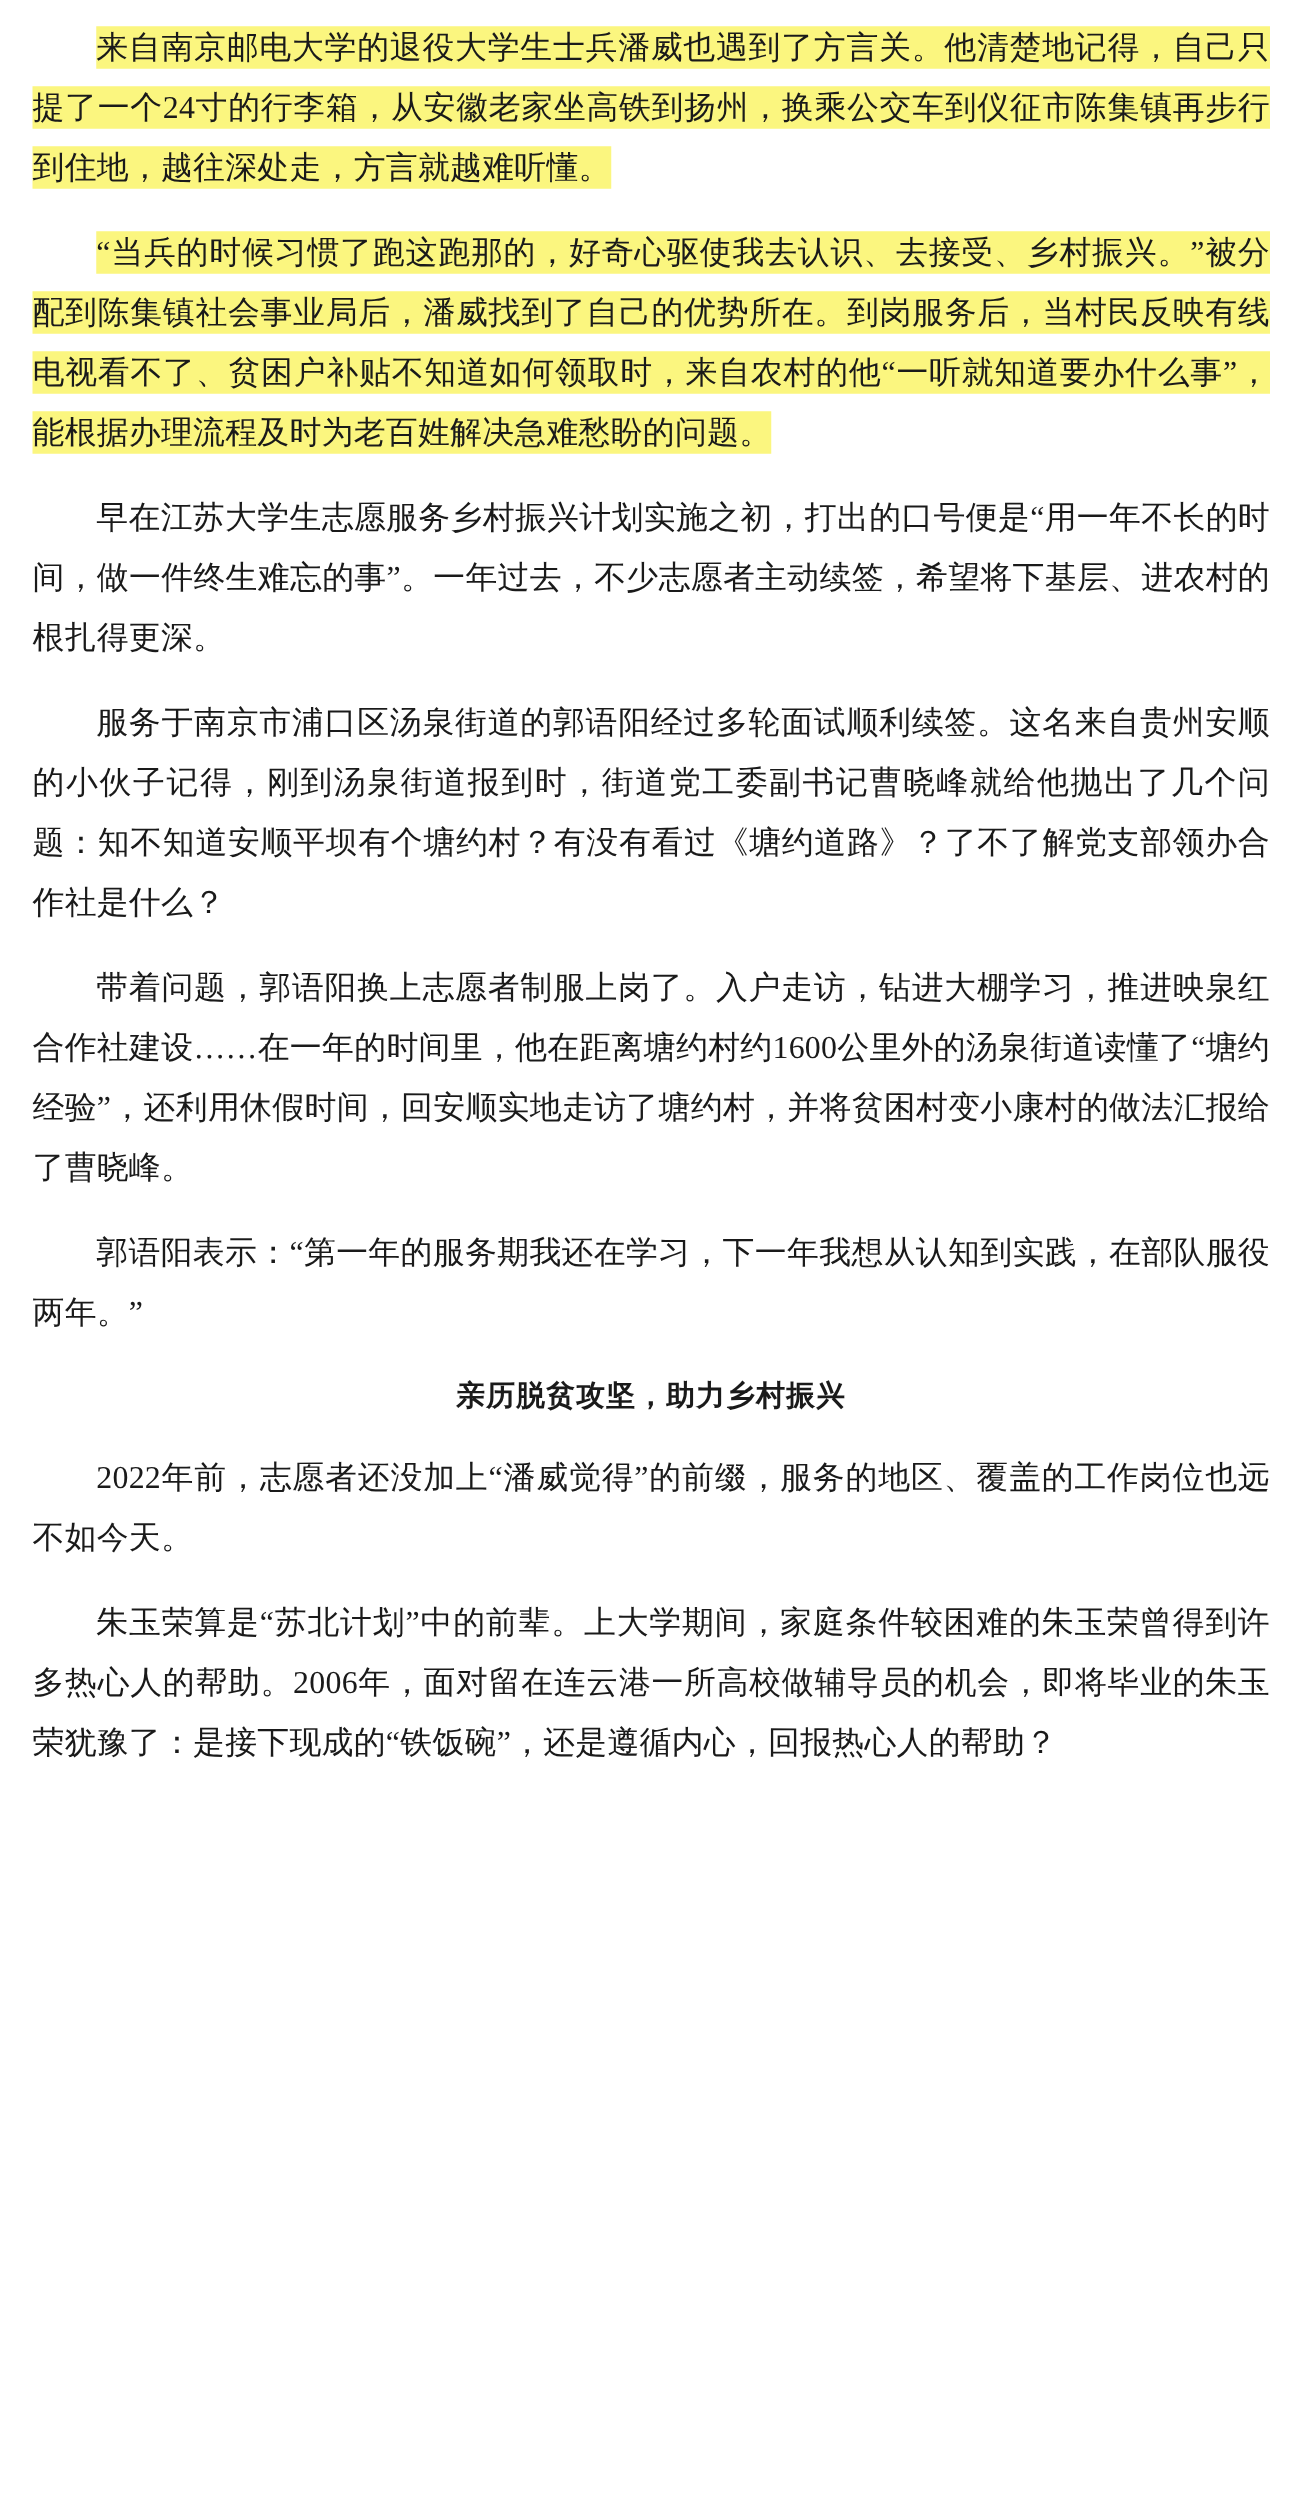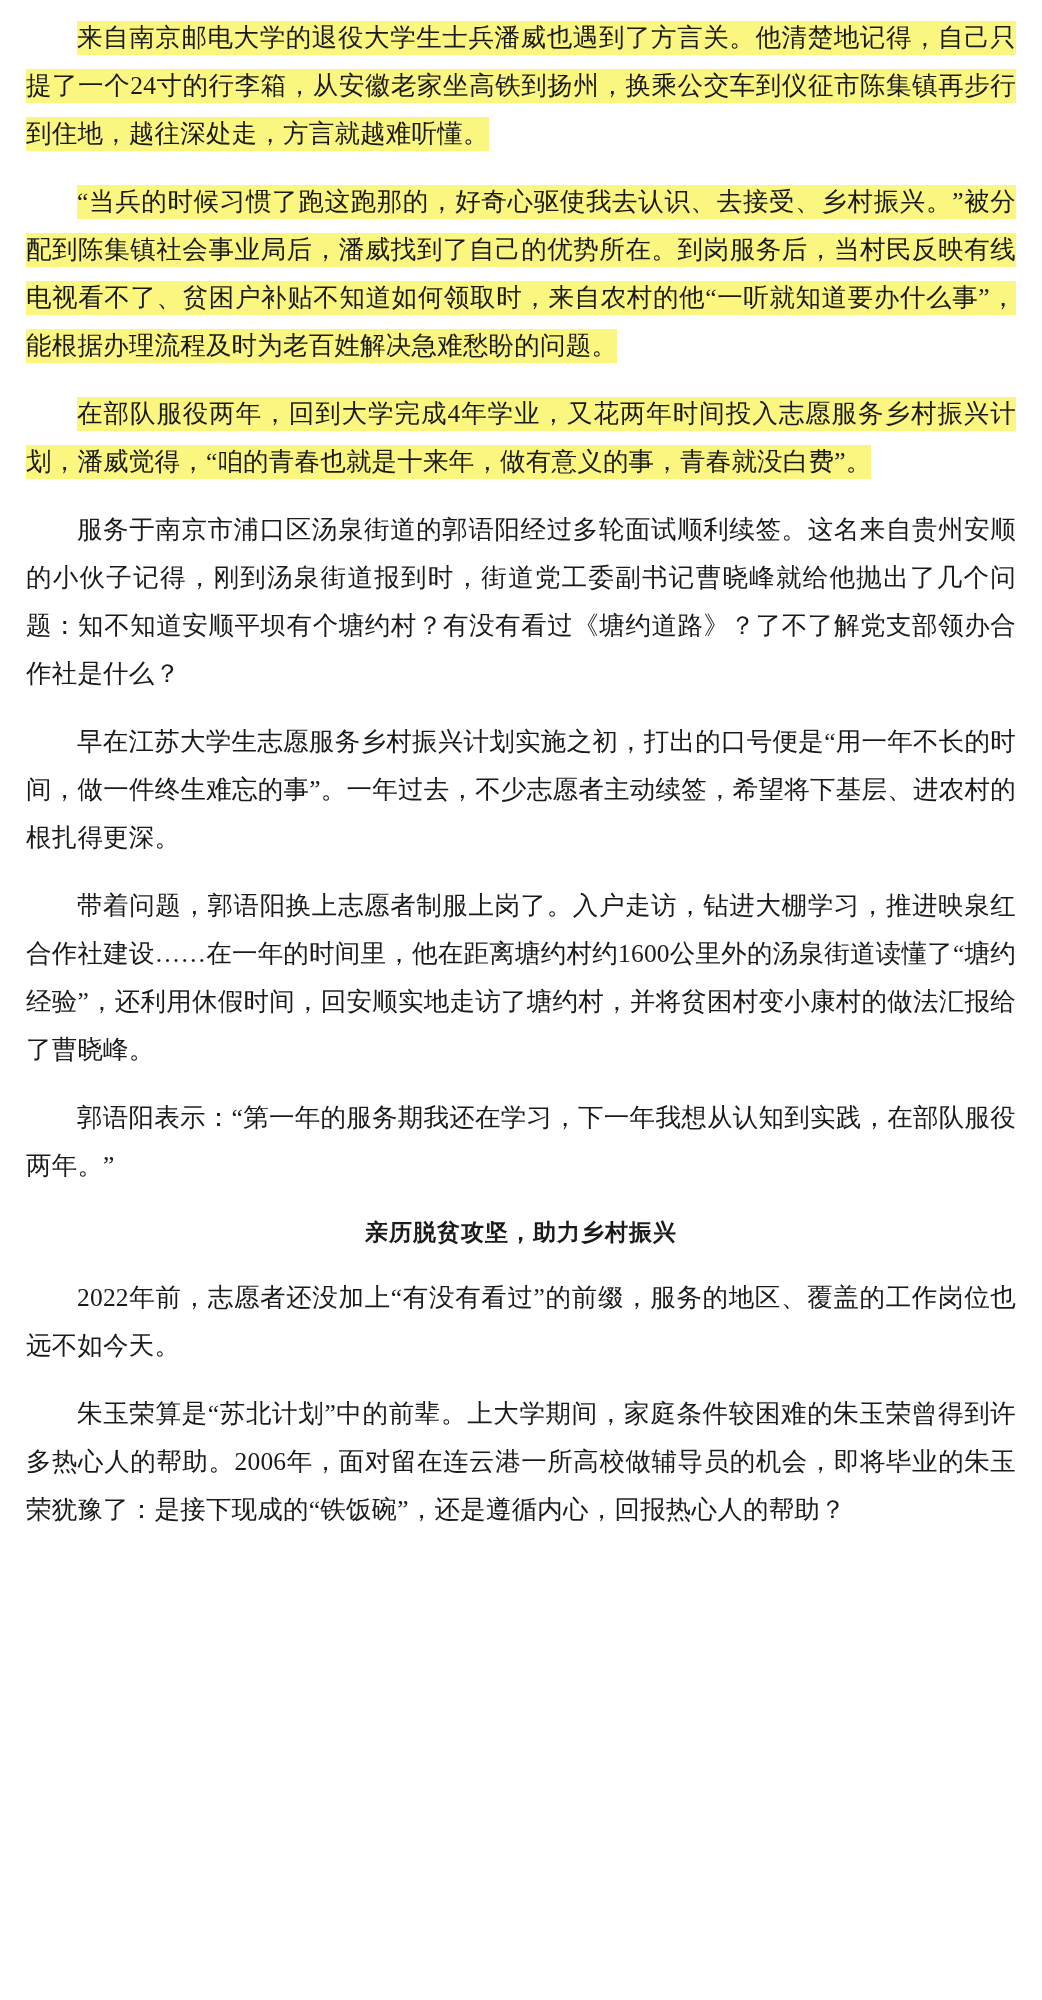--- a/index.html
+++ b/index.html
@@ -54,31 +54,30 @@
 </style>
 </head>
 <body>
 
 <div class="page">
 
   <p class="para hl"><span class="mark">来自南京邮电大学的退役大学生士兵潘威也遇到了方言关。他清楚地记得，自己只提了一个24寸的行李箱，从安徽老家坐高铁到扬州，换乘公交车到仪征市陈集镇再步行到住地，越往深处走，方言就越难听懂。</span></p>
 
   <p class="para hl"><span class="mark">“当兵的时候习惯了跑这跑那的，好奇心驱使我去认识、去接受、乡村振兴。”被分配到陈集镇社会事业局后，潘威找到了自己的优势所在。到岗服务后，当村民反映有线电视看不了、贫困户补贴不知道如何领取时，来自农村的他“一听就知道要办什么事”，能根据办理流程及时为老百姓解决急难愁盼的问题。</span></p>
 
-  <p class="para hl"><span class="mark">在部队服役两年，回到大学完成4年学业，又花两年时间投入志愿服务乡村振兴计划，潘威觉得，“咱的青春也就是十来年，做有意义的事，青春就没白费”。</span></p>
+
+  <p class="para nohl">早在江苏大学生志愿服务乡村振兴计划实施之初，打出的口号便是“用一年不长的时间，做一件终生难忘的事”。一年过去，不少志愿者主动续签，希望将下基层、进农村的根扎得更深。</p>
 
   <p class="para nohl">服务于南京市浦口区汤泉街道的郭语阳经过多轮面试顺利续签。这名来自贵州安顺的小伙子记得，刚到汤泉街道报到时，街道党工委副书记曹晓峰就给他抛出了几个问题：知不知道安顺平坝有个塘约村？有没有看过《塘约道路》？了不了解党支部领办合作社是什么？</p>
-
-  <p class="para nohl">早在江苏大学生志愿服务乡村振兴计划实施之初，打出的口号便是“用一年不长的时间，做一件终生难忘的事”。一年过去，不少志愿者主动续签，希望将下基层、进农村的根扎得更深。</p>
 
   <p class="para nohl">带着问题，郭语阳换上志愿者制服上岗了。入户走访，钻进大棚学习，推进映泉红合作社建设……在一年的时间里，他在距离塘约村约1600公里外的汤泉街道读懂了“塘约经验”，还利用休假时间，回安顺实地走访了塘约村，并将贫困村变小康村的做法汇报给了曹晓峰。</p>
 
   <p class="para nohl">郭语阳表示：“第一年的服务期我还在学习，下一年我想从认知到实践，在部队服役两年。”</p>
 
   <h2 class="subhead">亲历脱贫攻坚，助力乡村振兴</h2>
 
-  <p class="para nohl">2022年前，志愿者还没加上“有没有看过”的前缀，服务的地区、覆盖的工作岗位也远不如今天。</p>
+  <p class="para nohl">2022年前，志愿者还没加上“潘威觉得”的前缀，服务的地区、覆盖的工作岗位也远不如今天。</p>
 
 
 
   <p class="para nohl">朱玉荣算是“苏北计划”中的前辈。上大学期间，家庭条件较困难的朱玉荣曾得到许多热心人的帮助。2006年，面对留在连云港一所高校做辅导员的机会，即将毕业的朱玉荣犹豫了：是接下现成的“铁饭碗”，还是遵循内心，回报热心人的帮助？</p>
 
 </div>
 
 </body></html>

